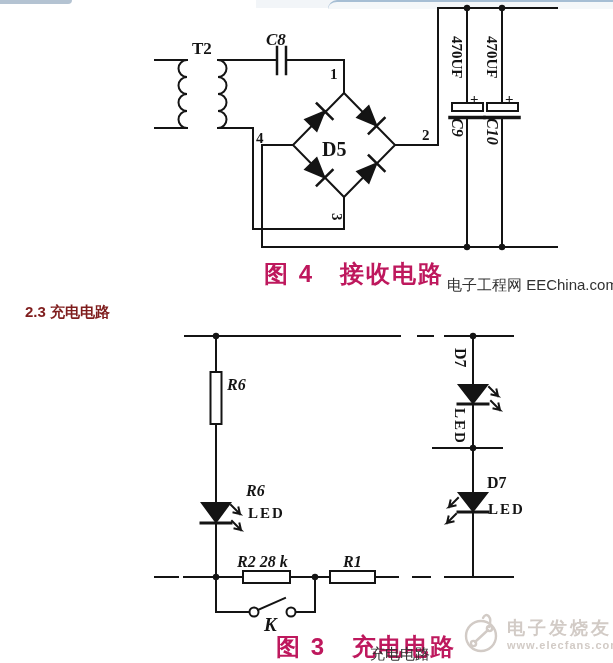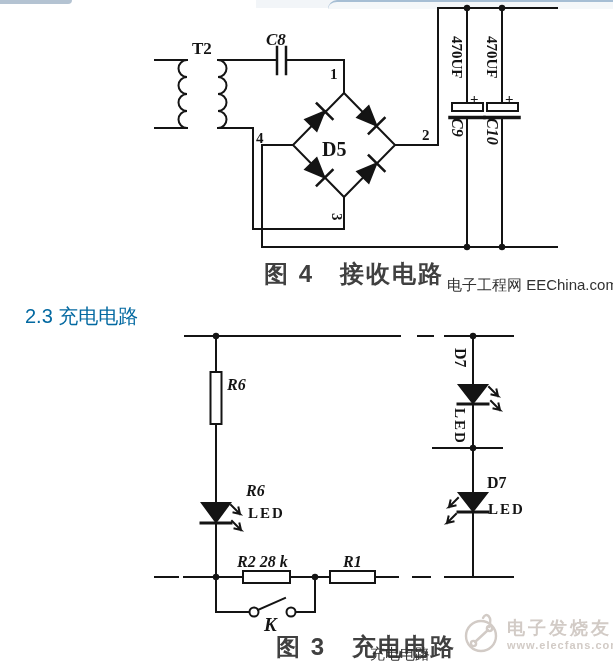--- a/index.html
+++ b/index.html
@@ -5,22 +5,22 @@
   html,body{margin:0;padding:0;background:#fff;}
   #stage{position:relative;width:613px;height:663px;background:#ffffff;overflow:hidden;
          font-family:"Liberation Sans","DejaVu Sans",sans-serif;}
   .abs{position:absolute;}
   
   #tab-left{left:0;top:0;width:72px;height:4px;background:#b4c3d2;border-radius:0 0 5px 0;}
   #panel-right{left:256px;top:0;width:357px;height:8px;background:#f2f5f8;}
   #panel-edge{left:328px;top:0;width:285px;height:7px;background:#f4f7f9;
               border-top:2px solid #a6bed4;border-radius:9px 0 0 0;}
   
-  .heading{color:#0369a1;font-weight:normal;font-size:20px;}
-  .caption{color:#404040;font-weight:bold;font-size:24px;letter-spacing:2px;
+  .heading{color:#7f1d1d;font-weight:bold;font-size:15px;}
+  .caption{color:#be185d;font-weight:bold;font-size:24px;letter-spacing:2px;
            font-family:"Liberation Sans","DejaVu Sans",sans-serif;white-space:nowrap;}
   .wm-dark{color:#313131;font-size:15px;white-space:nowrap;}
   
   #wm-elecfans{left:462px;top:605px;display:flex;align-items:flex-start;color:#d2cbc6;}
   #wm-elecfans .txt{margin-left:5px;}
   #wm-elecfans .nm{font-size:18px;font-weight:bold;letter-spacing:3px;line-height:22px;margin-top:12px;}
   #wm-elecfans .url{font-size:11px;font-weight:bold;letter-spacing:1px;line-height:12px;}
   svg text{fill:#141414;}
   .lbl{font-family:"Liberation Serif","DejaVu Serif",serif;font-weight:bold;}
   .lbl-i{font-family:"Liberation Serif","DejaVu Serif",serif;font-weight:bold;font-style:italic;}

